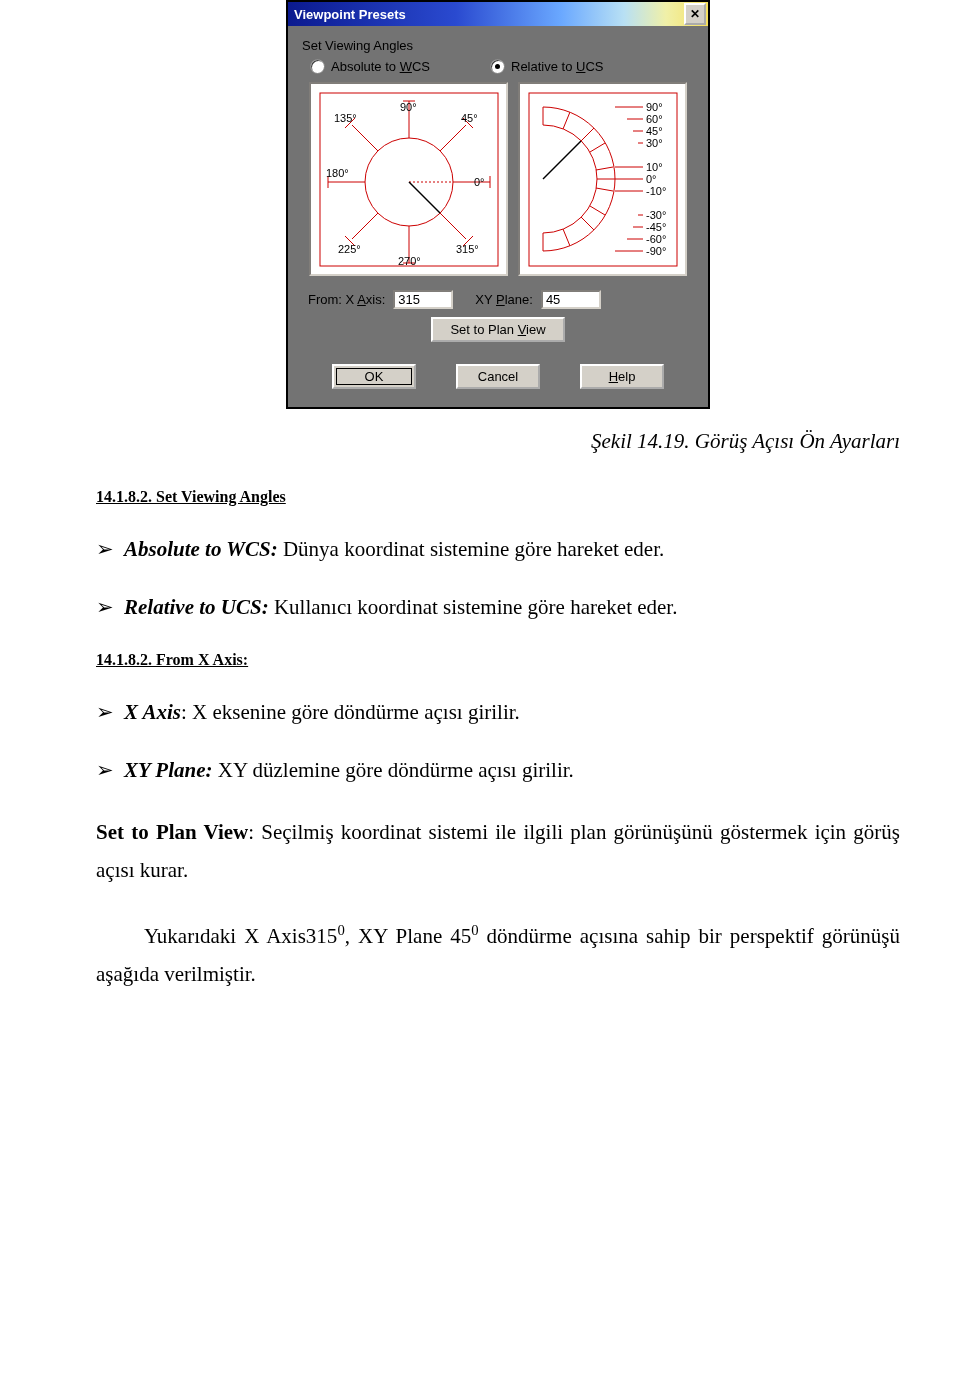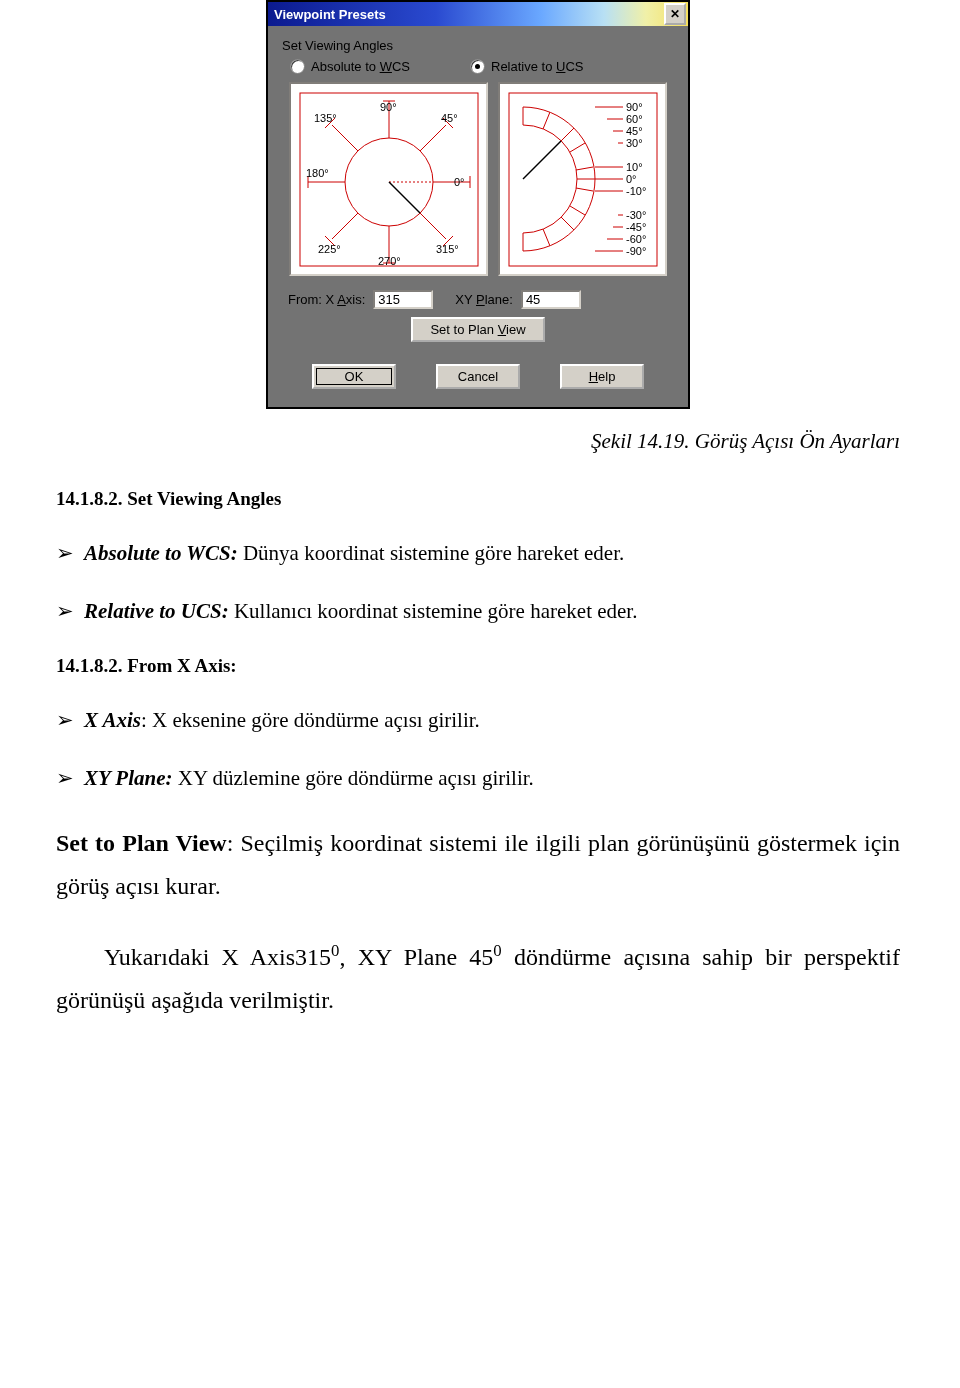--- a/index.html
+++ b/index.html
@@ -1,16 +1,16 @@
 <!DOCTYPE html>
 <html><head>
 <meta charset="utf-8">
 <style>
   html,body{margin:0;padding:0;background:#fff;font-family:"Times New Roman",serif;color:#000;}
-  .page{width:960px;margin:0 auto;padding:0 60px 60px 56px;box-sizing:border-box;}
+  .page{width:960px;margin:0 auto;padding:0 60px 60px 96px;box-sizing:border-box;}
   .dialog-wrap{width:420px;margin:0 auto 20px auto;border:2px solid #000;}
   .titlebar{height:24px;background:linear-gradient(to right,#0b1a8f 0%,#2a4ad0 40%,#6aa8ff 65%,#b8e0f4 80%,#f0f0a8 90%,#f6e060 100%);display:flex;align-items:center;padding:0 2px;}
   .titlebar-title{color:#fff;font-family:"MS Sans Serif",Arial,sans-serif;font-size:13px;font-weight:bold;flex:1;padding-left:4px;}
   .titlebar-close{width:18px;height:18px;background:#d4d0c8;border:2px outset #fff;display:flex;align-items:center;justify-content:center;font-family:Arial,sans-serif;font-size:12px;font-weight:bold;cursor:default;}
   .dialog-body{background:#737373;padding:8px 10px 18px 10px;font-family:"MS Sans Serif",Arial,sans-serif;font-size:13px;color:#000;}
   .set-angles-label{margin:4px 0 6px 4px;}
   .radio-row{display:flex;gap:60px;margin:0 0 8px 12px;}
   .radio-item{display:flex;align-items:flex-end;gap:6px;}
   .radio-circle{width:13px;height:13px;border-radius:50%;background:#fff;border:1px solid #808080;box-shadow:inset -1px -1px 0 #fff, inset 1px 1px 0 #404040;display:flex;align-items:center;justify-content:center;}
   .radio-dot{width:5px;height:5px;border-radius:50%;background:#000;}
@@ -23,25 +23,25 @@
   .input-label{white-space:nowrap;}
   .txt-input{width:60px;height:19px;background:#fff;border:2px inset #d4d0c8;font-family:"MS Sans Serif",Arial,sans-serif;font-size:13px;padding:0 3px;box-sizing:border-box;}
   .center-btn-row{display:flex;justify-content:center;margin-bottom:22px;}
   .win-btn{background:#d4d0c8;border:2px outset #fff;font-family:"MS Sans Serif",Arial,sans-serif;font-size:13px;padding:3px 0;text-align:center;cursor:default;}
   .btn-plan{width:130px;}
   .btn-row{display:flex;justify-content:center;gap:40px;}
   .btn-std{width:80px;}
   .btn-ok{outline:1px solid #000;outline-offset:-5px;}
   
   .caption{text-align:right;font-style:italic;font-size:21px;margin:20px 0 34px 0;}
-  .sec-heading{font-weight:bold;font-size:19px;margin:0 0 28px 0;}
+  .sec-heading{font-weight:bold;font-size:16px;margin:0 0 28px 0;text-decoration:underline;}
   .bullet{display:flex;align-items:flex-start;margin:0 0 28px 0;font-size:21px;line-height:1.45;}
   .bullet .arrow{width:28px;flex-shrink:0;}
   .bullet .bi{font-style:italic;font-weight:bold;}
-  .para{font-size:24px;line-height:1.8;text-align:justify;margin:0 0 28px 0;}
+  .para{font-size:21px;line-height:1.8;text-align:justify;margin:0 0 28px 0;}
   .para .b{font-weight:bold;}
   .indent{text-indent:48px;}
   sup{font-size:0.7em;}
 </style>
 </head>
 <body>
 
 <div class="page">
 
   <div class="dialog-wrap">

